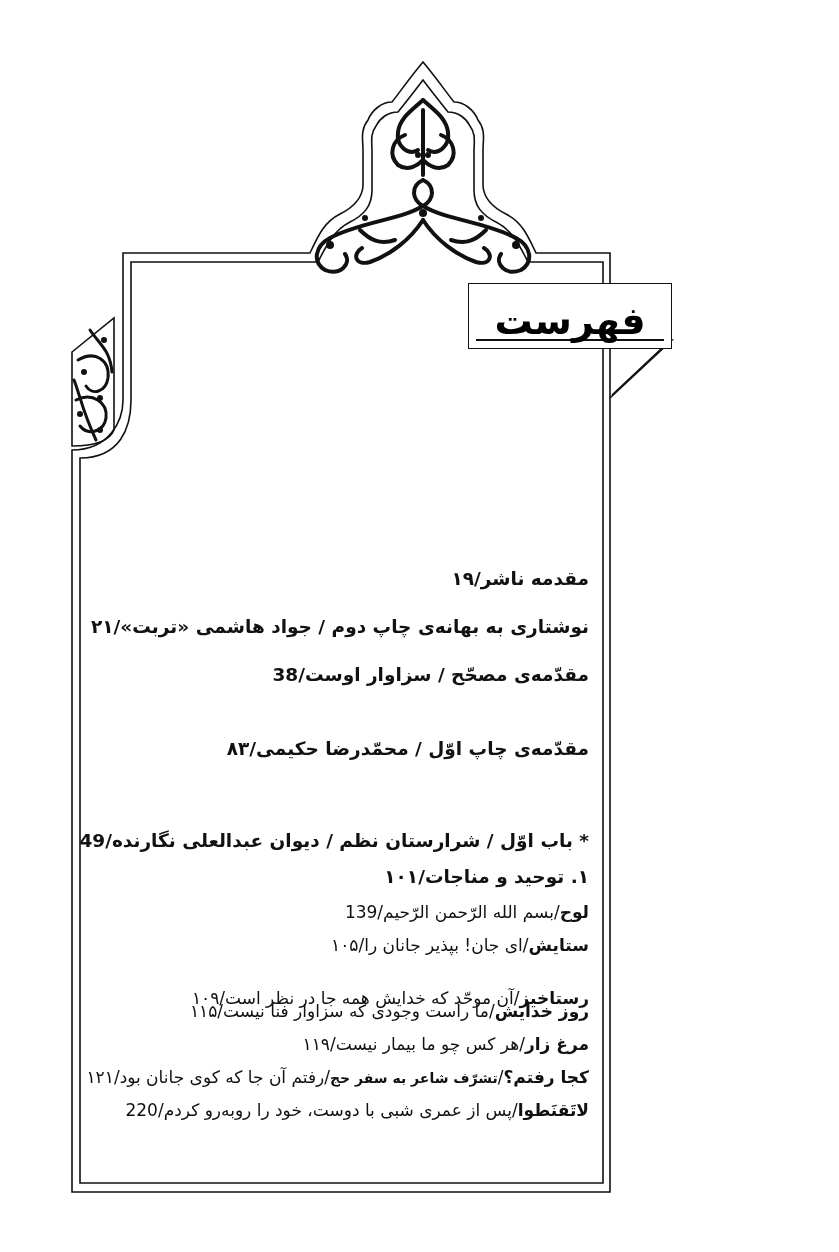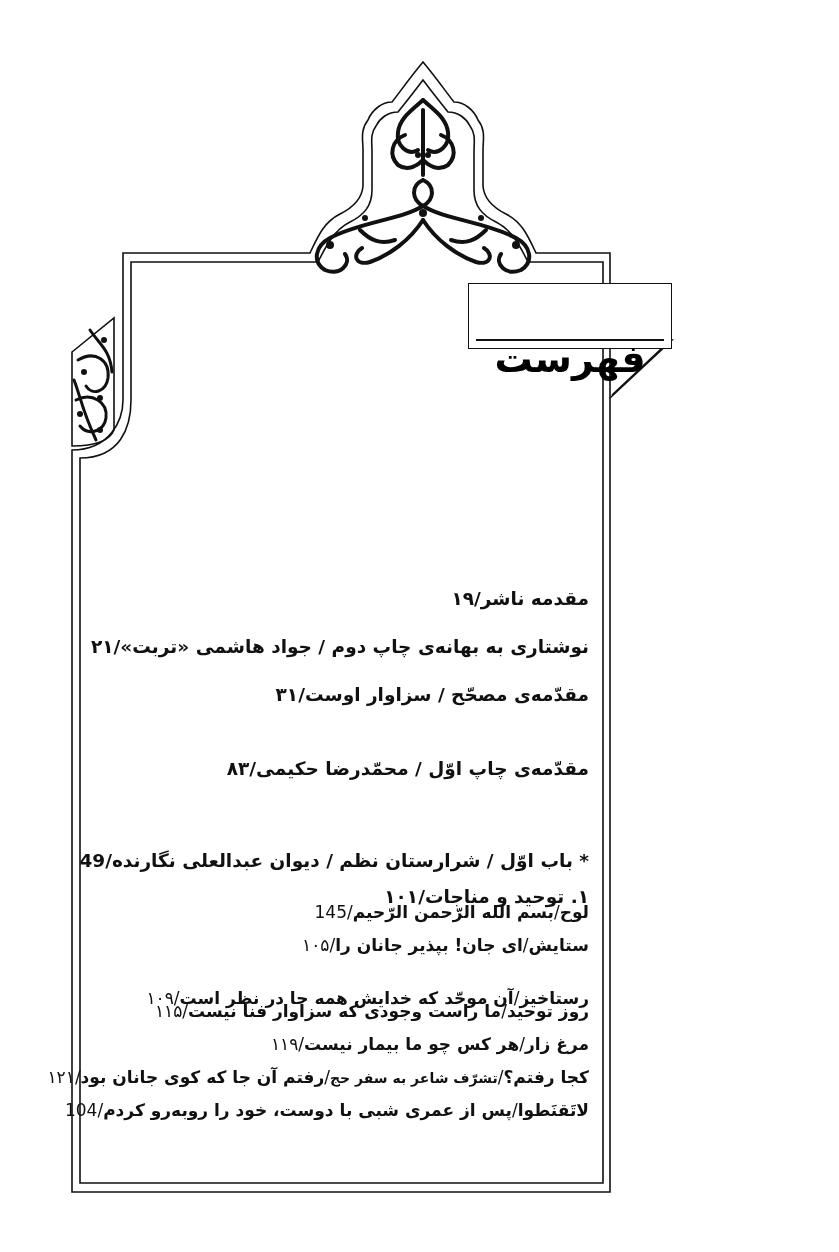--- a/index.html
+++ b/index.html
@@ -2,28 +2,28 @@
 <html><head>
 <meta charset="utf-8">
 <style>
   html, body { margin: 0; padding: 0; background: #ffffff; }
   body { width: 839px; height: 1252px; position: relative; overflow: hidden;
          font-family: "DejaVu Sans", sans-serif; color: #111; }
   #frame { position: absolute; left: 0; top: 0; width: 839px; height: 1252px; }
   .title-box { position: absolute; left: 468px; top: 283px; width: 204px; height: 66px;
                border: 1.5px solid #111; background: #fff; box-sizing: border-box; }
   .title-inner { position: absolute; left: 7px; top: 7px; right: 7px; bottom: 7px;
-                 border: 1.5px solid #111; display: flex; align-items: flex-start; justify-content: center; margin-top: 48px; }
+                 border: 1.5px solid #111; display: flex; align-items: flex-end; justify-content: center; margin-top: 48px; }
   .title-text { font-family: "DejaVu Sans", sans-serif; font-weight: bold; font-size: 38px;
                 direction: rtl; letter-spacing: 1px; line-height: 1; color: #000; }
   .toc { position: absolute; right: 250px; top: 568px; width: 520px; direction: rtl; text-align: right; }
   .entry { position: absolute; right: 0; white-space: nowrap; direction: rtl; font-size: 17px; line-height: 1.2; }
-  .entry.main { font-weight: bold; font-size: 18.5px; margin-top: 20px; }
+  .entry.main { font-weight: bold; font-size: 18.5px; }
   .entry .head { font-weight: bold; }
-  .entry .desc { font-weight: bold; }
+  .entry .desc { font-weight: normal; }
   .entry .sub-bold { font-weight: bold; font-size: 14px; }
 </style>
 </head>
 <body>
 
 <svg id="frame" viewBox="0 0 839 1252" xmlns="http://www.w3.org/2000/svg">
   <g fill="none" stroke="#111" stroke-width="1.6">
 
     <path d="M123,253 L310,253 C318,236 324,222 340,214 C352,208 362,200 363,186 L363,150 C363,140 360,130 368,120 C372,110 382,102 392,102 C400,92 408,80 423,62 C438,80 446,92 454,102 C464,102 474,110 478,120 C486,130 483,140 483,150 L483,186 C484,200 494,208 506,214 C522,222 528,236 536,253 L610,253 L610,1192 L72,1192 L72,450 C110,450 123,420 123,400 Z"></path>
 
@@ -81,45 +81,45 @@
 </div>
 
 <div class="toc">
   <div class="entry main" style="top:0px">
     <span>مقدمه ناشر</span><span>/</span><span>۱۹</span>
   </div>
   <div class="entry main" style="top:48px">
     <span>نوشتاری به بهانه‌ی چاپ دوم / جواد هاشمی «تربت»</span><span>/</span><span>۲۱</span>
   </div>
   <div class="entry main" style="top:96px">
-    <span>مقدّمه‌ی مصحّح / سزاوار اوست</span><span>/</span><span>۳۱</span>
+    <span>مقدّمه‌ی مصحّح / سزاوار اوست</span><span>/</span><span>38</span>
   </div>
   <div class="entry main" style="top:170px">
     <span>مقدّمه‌ی چاپ اوّل / محمّدرضا حکیمی</span><span>/</span><span>۸۳</span>
   </div>
   <div class="entry main" style="top:262px">
     <span>* باب اوّل / شرارستان نظم / دیوان عبدالعلی نگارنده</span><span>/</span><span>49</span>
   </div>
   <div class="entry main" style="top:298px">
     <span>۱. توحید و مناجات</span><span>/</span><span>۱۰۱</span>
   </div>
   <div class="entry" style="top:334px">
-    <span class="head">لوح</span><span>/</span><span class="desc">بسم الله الرّحمن الرّحیم</span><span>/</span><span>145</span>
+    <span class="head">لوح</span><span>/</span><span class="desc">بسم الله الرّحمن الرّحیم</span><span>/</span><span>139</span>
   </div>
   <div class="entry" style="top:367px">
     <span class="head">ستایش</span><span>/</span><span class="desc">ای جان! بپذیر جانان را</span><span>/</span><span>۱۰۵</span>
   </div>
   <div class="entry" style="top:420px">
     <span class="head">رستاخیز</span><span>/</span><span class="desc">آن موحّد که خدایش همه جا در نظر است</span><span>/</span><span>۱۰۹</span>
   </div>
   <div class="entry" style="top:433px">
-    <span class="head">روز توحید</span><span>/</span><span class="desc">ما راست وجودی که سزاوار فنا نیست</span><span>/</span><span>۱۱۵</span>
+    <span class="head">روز خدایش</span><span>/</span><span class="desc">ما راست وجودی که سزاوار فنا نیست</span><span>/</span><span>۱۱۵</span>
   </div>
   <div class="entry" style="top:466px">
     <span class="head">مرغ زار</span><span>/</span><span class="desc">هر کس چو ما بیمار نیست</span><span>/</span><span>۱۱۹</span>
   </div>
   <div class="entry" style="top:499px">
     <span class="head">کجا رفتم؟</span><span>/</span><span class="sub-bold">تشرّف شاعر به سفر حج</span><span>/</span><span class="desc">رفتم آن جا که کوی جانان بود</span><span>/</span><span>۱۲۱</span>
   </div>
   <div class="entry" style="top:532px">
-    <span class="head">لاتَقنَطوا</span><span>/</span><span class="desc">پس از عمری شبی با دوست، خود را روبه‌رو کردم</span><span>/</span><span>104</span>
+    <span class="head">لاتَقنَطوا</span><span>/</span><span class="desc">پس از عمری شبی با دوست، خود را روبه‌رو کردم</span><span>/</span><span>220</span>
   </div>
 </div>
 
 </body></html>

